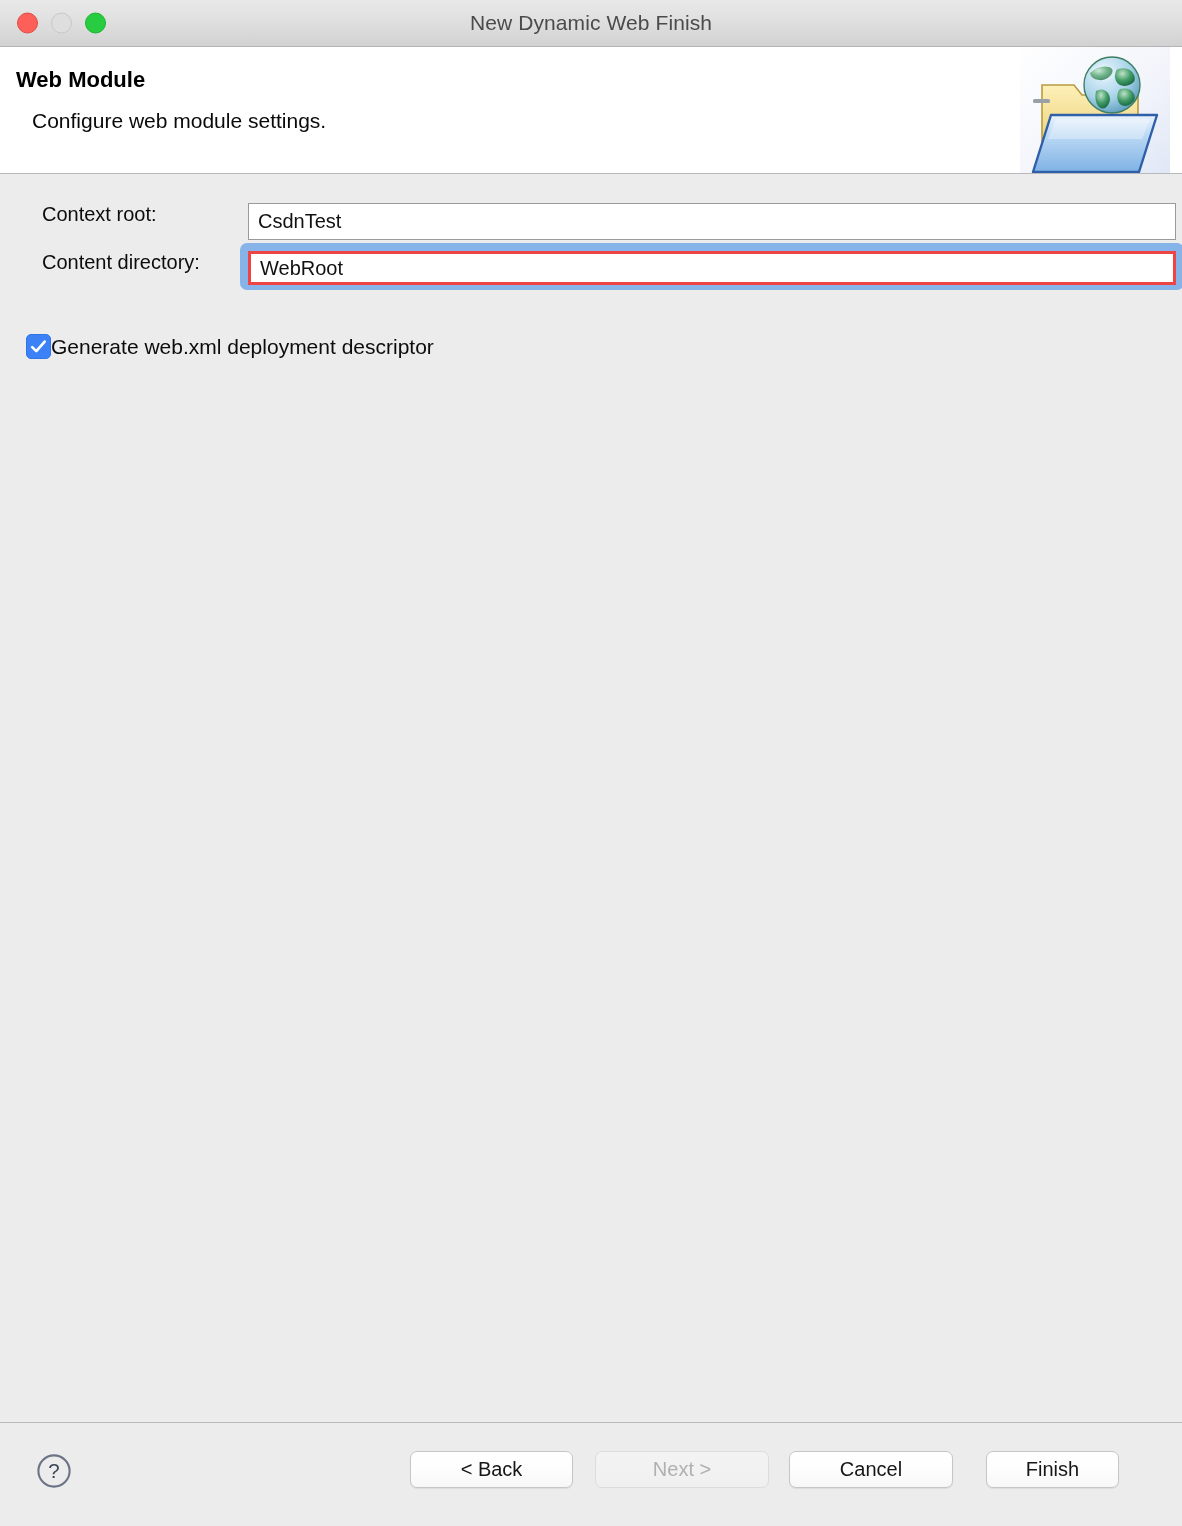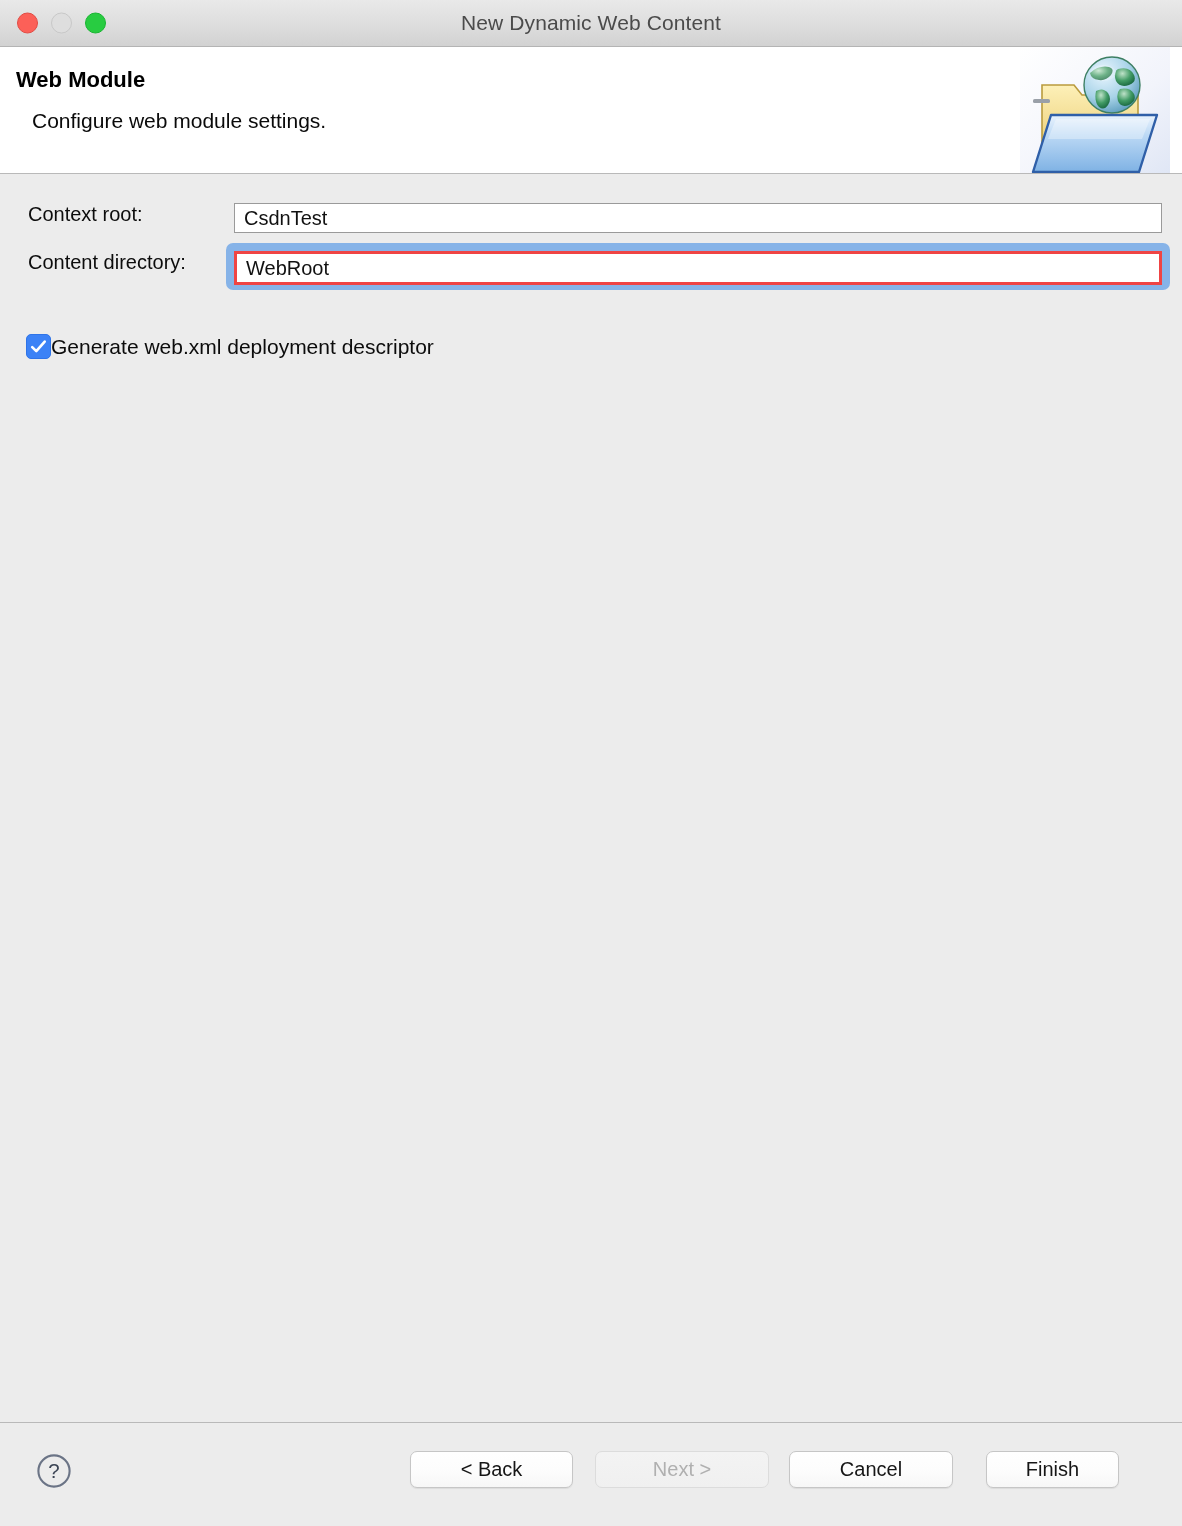--- a/index.html
+++ b/index.html
@@ -97,21 +97,21 @@
 
   
   .body-area {
     position: relative;
     flex: 1 1 auto;
     background: #ececec;
   }
 
   .form-row {
     position: absolute;
-    left: 2px;
+    left: 16px;
     right: 0;
     display: flex;
     align-items: center;
   }
   .form-row.row1 { top: 29px; }
   .form-row.row2 { top: 77px; }
 
   .field-label {
     font-size: 20px;
     color: #0c0c0c;
@@ -123,21 +123,21 @@
   .text-input {
     position: absolute;
     box-sizing: border-box;
     font-family: "Liberation Sans", sans-serif;
     font-size: 20px;
     color: #111111;
     background: #ffffff;
     border: 1px solid #9a9a9a;
     padding: 0 0 0 9px;
     outline: none;
-    height: 30px;
+    height: 37px;
     line-height: 29px;
   }
   .input-context {
     left: 232px;
     width: 928px;
     top: 0;
   }
   .focus-wrap {
     position: absolute;
     left: 224px;
@@ -230,21 +230,21 @@
 <body>
 
 <div class="window">
 
   <div class="titlebar">
     <div class="traffic">
       <div class="light close"></div>
       <div class="light min"></div>
       <div class="light max"></div>
     </div>
-    <div class="title-text">New Dynamic Web Content</div>
+    <div class="title-text">New Dynamic Web Finish</div>
   </div>
 
   <div class="header">
     <div class="header-title">Web Module</div>
     <div class="header-subtitle">Configure web module settings.</div>
 
     <div class="header-icon">
       <svg viewBox="0 0 150 135" width="150" height="135" xmlns="http://www.w3.org/2000/svg">
         <defs>
           <linearGradient id="hdrbg" x1="0" y1="0" x2="1" y2="1">

